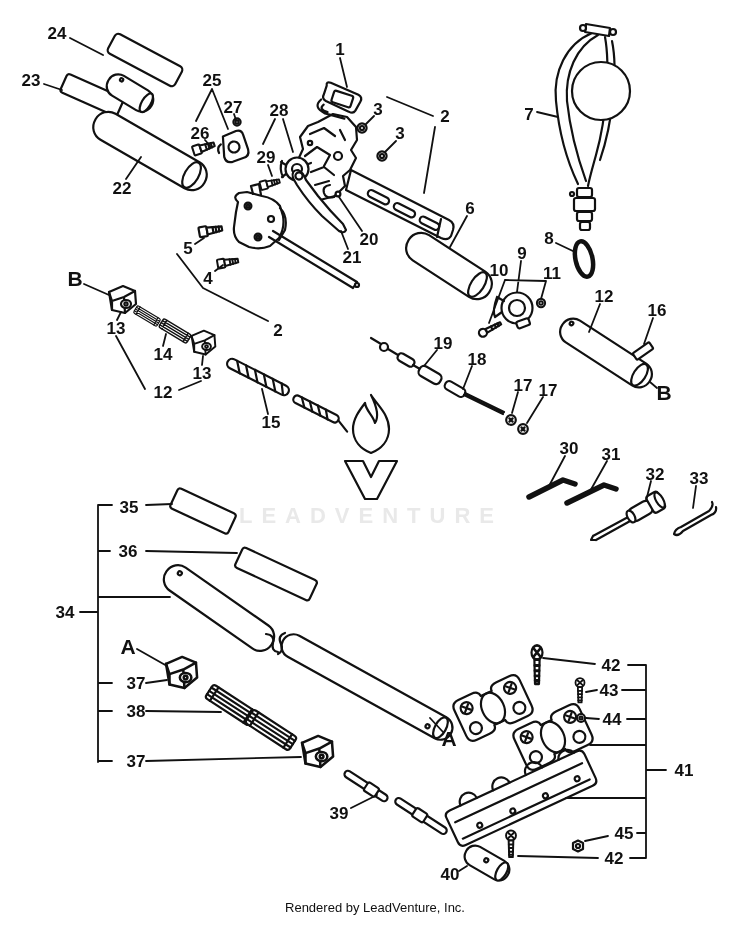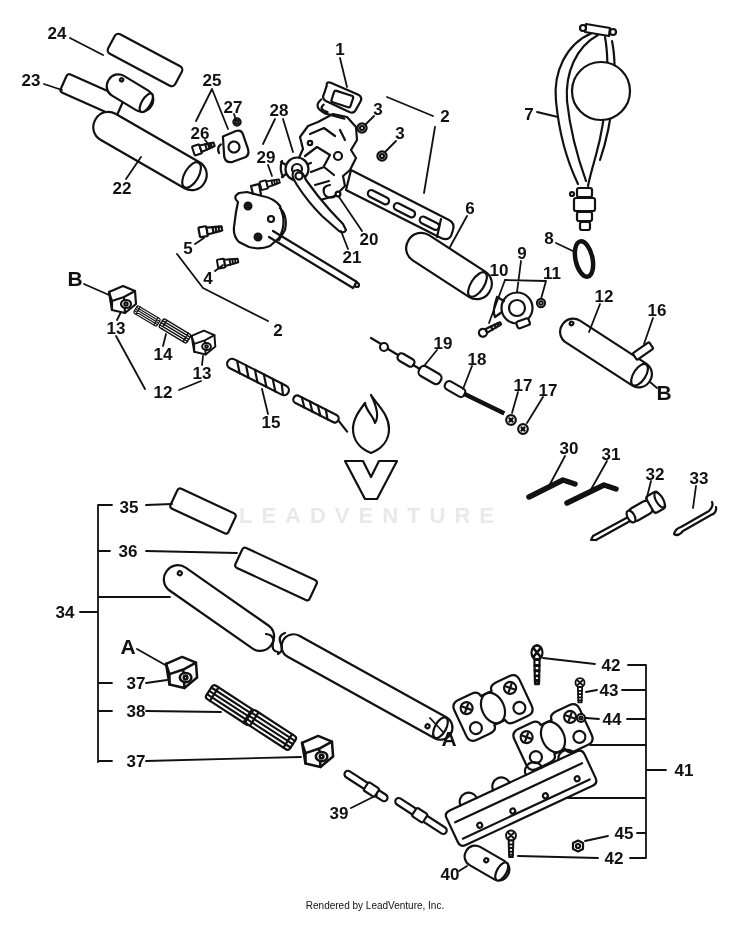--- a/index.html
+++ b/index.html
@@ -11,21 +11,21 @@
   svg.diagram .ln { fill:none; stroke-width:1.8; }
   svg.diagram .thick { stroke-width:5.5; fill:none; }
   svg.diagram .oring { stroke-width:4.5; fill:none; }
   svg.diagram text { stroke:none; fill:#111; }
   .plbl { font:bold 17px "Liberation Sans", sans-serif; text-anchor:middle; dominant-baseline:central; }
   .plbl.letter { font-size:21px; }
   .wm { stroke:none !important; }
   .wm-text { font:bold 22px "Liberation Sans", sans-serif; letter-spacing:9px;
              text-anchor:middle; fill:#e9e9e9 !important; stroke:none !important; }
   .footer { position:absolute; left:0; right:0; top:900px; text-align:center;
-            font-size:10px; color:#111; }
+            font-size:13px; color:#111; }
 </style>
 </head>
 <body>
 
 <div class="canvas">
 <svg class="diagram" width="750" height="926" viewBox="0 0 750 926">
 
   <defs>
     <g id="hexbush">
       <path d="M -13,-8 L 1,-14 L 13,-9 L 14,4 L 3,13 L -10,10 Z"></path>

